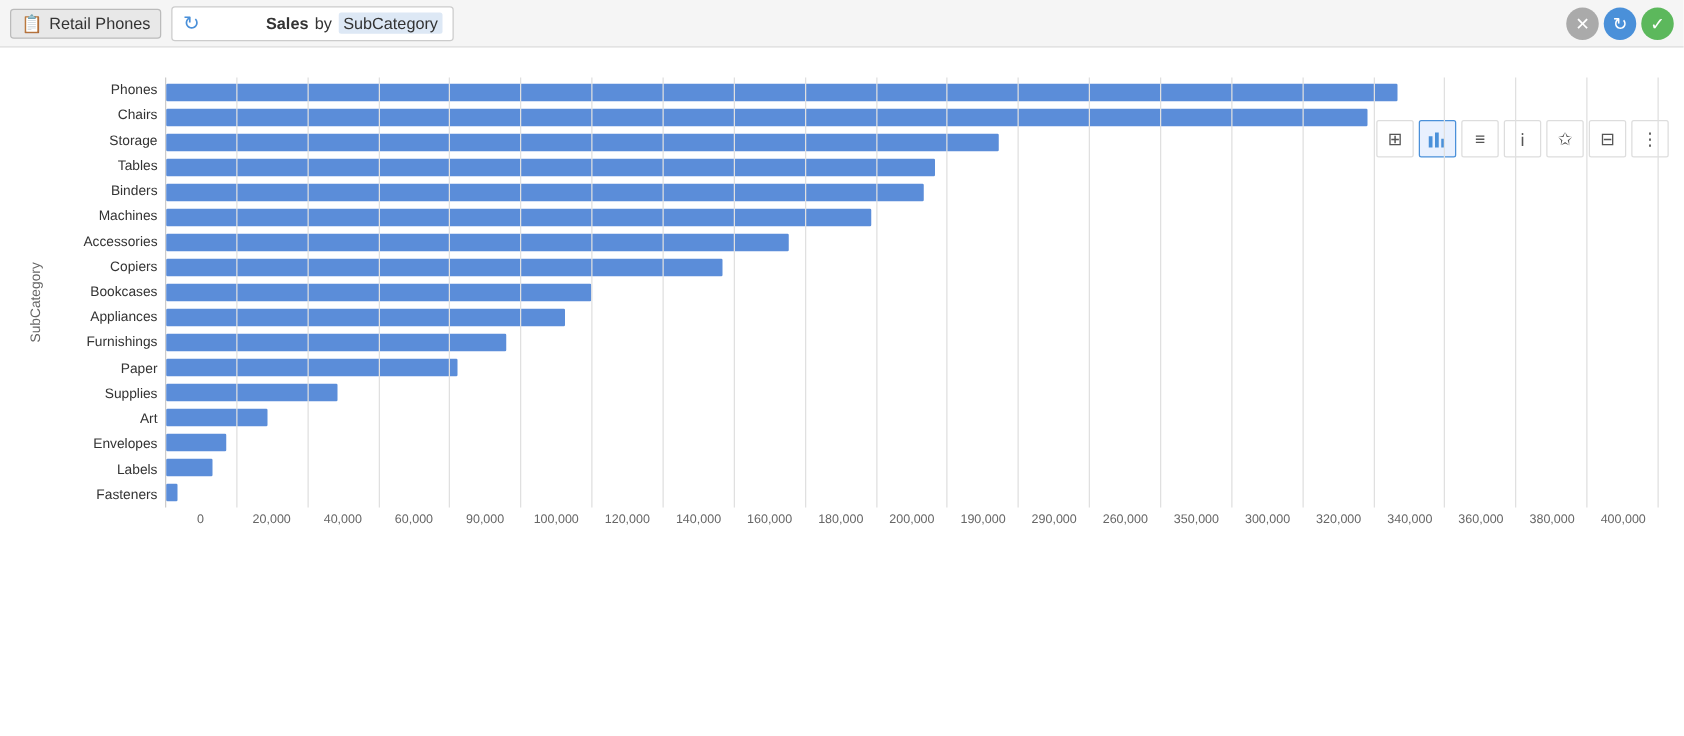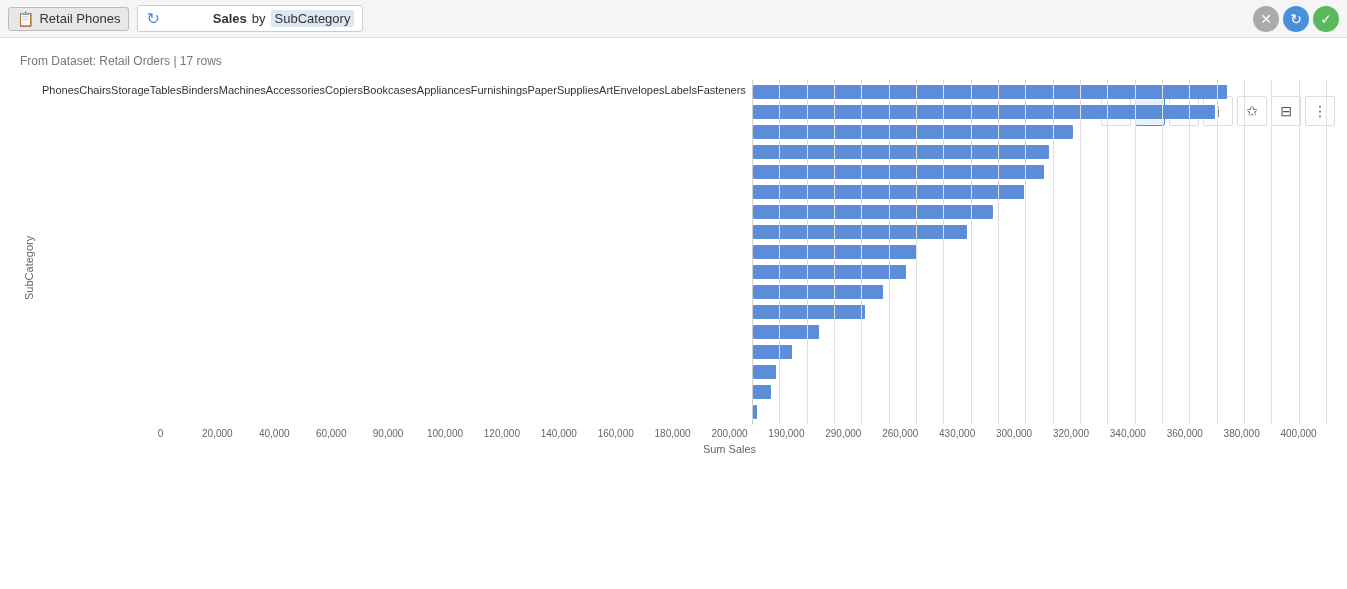--- a/index.html
+++ b/index.html
@@ -49,21 +49,21 @@
       display: flex; flex-direction: column; position: relative; margin-top: 8px;
     }
     .chart-inner { display: flex; flex-direction: row; }
     .y-axis-label {
       writing-mode: vertical-rl; transform: rotate(180deg);
       font-size: 11px; color: #666; display: flex; align-items: center;
       justify-content: center; width: 18px; margin-right: 4px;
     }
     .chart-body { flex: 1; display: flex; flex-direction: column; }
     .bars-area { display: flex; flex-direction: row; flex: 1; }
-    .y-labels { display: flex; flex-direction: row; justify-content: space-around;
+    .y-labels { display: flex; flex-direction: column; justify-content: space-around;
       text-align: right; padding-right: 6px; min-width: 90px; font-size: 11px; color: #333; }
     .y-label { display: flex; align-items: center; justify-content: flex-end;
       height: 20px; font-size: 11px; }
     .bars-grid { flex: 1; position: relative; border-left: 1px solid #ccc; }
     .grid-lines { position: absolute; top: 0; left: 0; right: 0; bottom: 0;
       display: flex; flex-direction: row; pointer-events: none; }
     .grid-line { flex: 1; border-right: 1px solid #e0e0e0; }
     .bars-rows { display: flex; flex-direction: column; justify-content: space-around;
       height: 100%; padding: 2px 0; }
     .bar-row { display: flex; align-items: center; height: 20px; }
@@ -114,21 +114,20 @@
             <rect x="11" y="8" width="3" height="7" fill="#4a90d9"></rect>
           </svg>
       </div>
       <div class="toolbar-btn">≡</div>
       <div class="toolbar-btn">ℹ</div>
       <div class="toolbar-btn">✩</div>
       <div class="toolbar-btn">⊟</div>
       <div class="toolbar-btn">⋮</div>
     </div>
 
-    <div class="chart-subtitle">From Dataset: Retail Orders | 17 rows</div>
 
     <div class="chart-container">
       <div class="chart-inner">
         <div class="y-axis-label">SubCategory</div>
         <div class="chart-body">
           <div class="bars-area">
             <div class="y-labels" id="y-labels">
                 <div class="y-label">Phones</div>
                 <div class="y-label">Chairs</div>
                 <div class="y-label">Storage</div>
@@ -234,27 +233,26 @@
               <div class="x-tick">90,000</div>
               <div class="x-tick">100,000</div>
               <div class="x-tick">120,000</div>
               <div class="x-tick">140,000</div>
               <div class="x-tick">160,000</div>
               <div class="x-tick">180,000</div>
               <div class="x-tick">200,000</div>
               <div class="x-tick">190,000</div>
               <div class="x-tick">290,000</div>
               <div class="x-tick">260,000</div>
-              <div class="x-tick">430,000</div>
+              <div class="x-tick">350,000</div>
               <div class="x-tick">300,000</div>
               <div class="x-tick">320,000</div>
               <div class="x-tick">340,000</div>
               <div class="x-tick">360,000</div>
               <div class="x-tick">380,000</div>
               <div class="x-tick">400,000</div>
             </div>
-          <div class="x-axis-label">Sum Sales</div>
         </div>
       </div>
     </div>
 
   </div>
 </div>
 
 </body></html>

